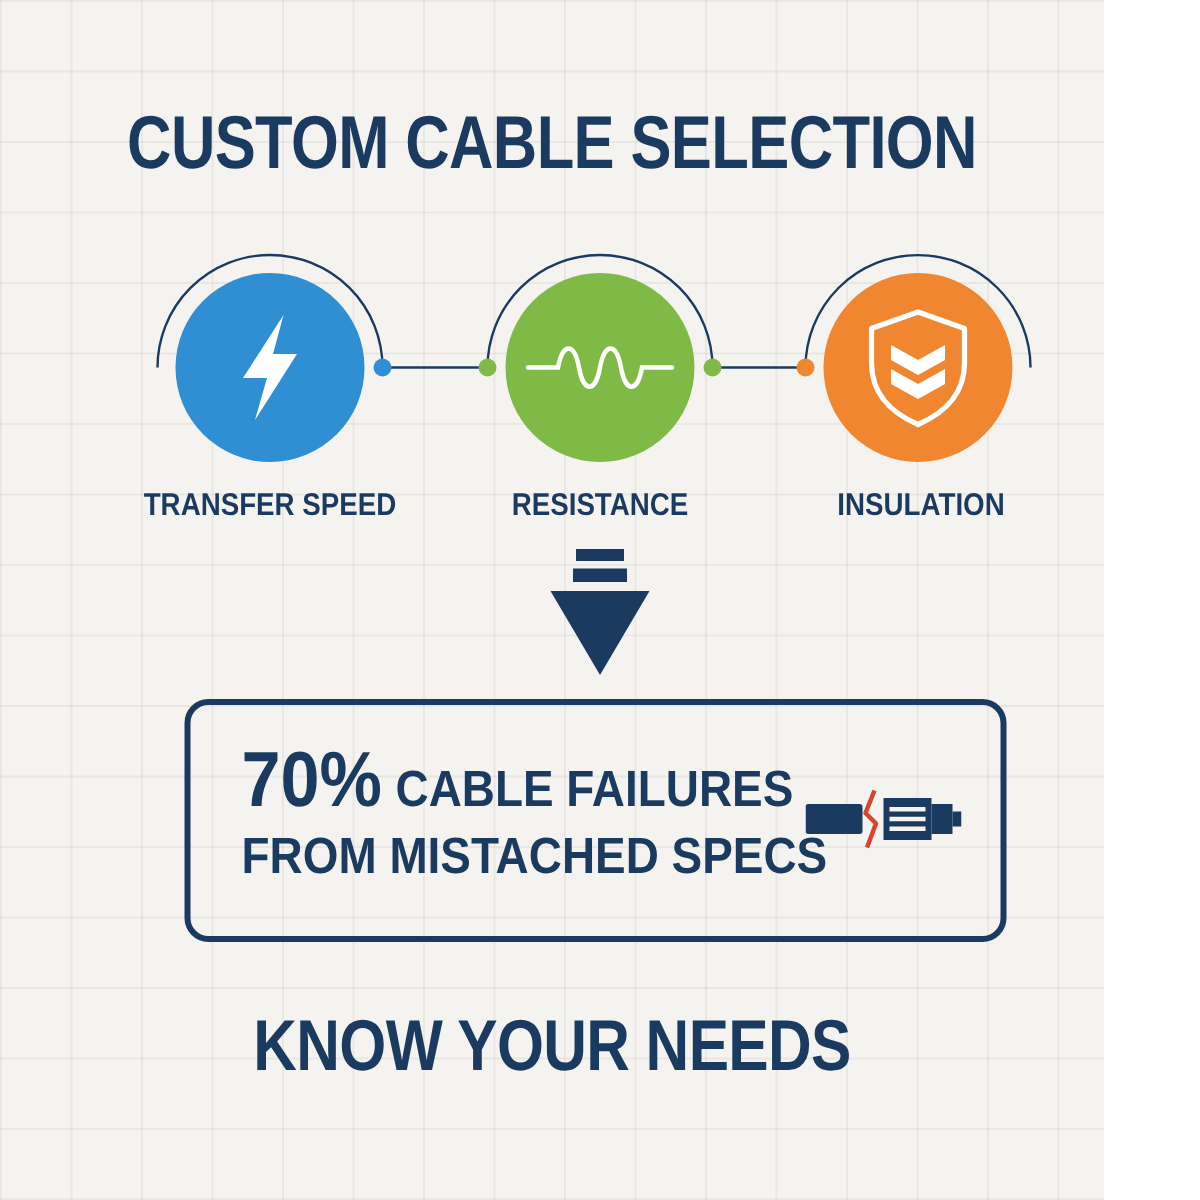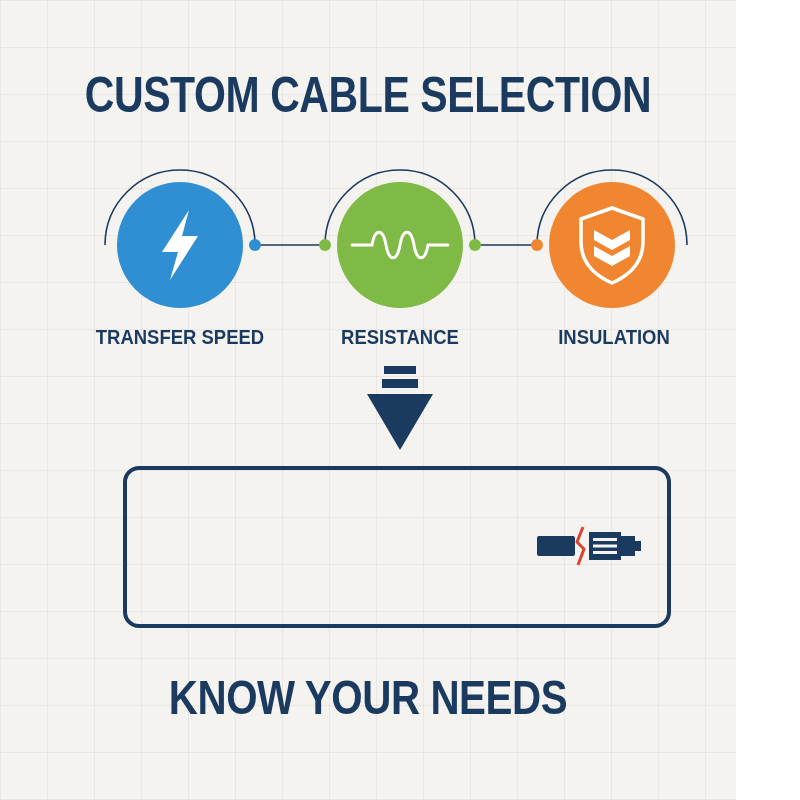--- a/index.html
+++ b/index.html
@@ -106,20 +106,27 @@
   <div class="step-label l2">RESISTANCE</div>
   <div class="step-label l3">INSULATION</div>
 
   <svg class="arrow-svg" width="80" height="90" viewBox="0 0 80 90">
     <rect x="24" y="0" width="32" height="8" fill="#1a3a5f"></rect>
     <rect x="22" y="13" width="36" height="9" fill="#1a3a5f"></rect>
     <polygon points="7,28 73,28 40,84" fill="#1a3a5f"></polygon>
   </svg>
 
   <div class="callout-box">
+    <div class="callout-text">
+      <div class="callout-line1">
+        <span class="stat">70%</span>
+        <span class="headline">CABLE FAILURES</span>
+      </div>
+      <div class="callout-line2">FROM MISTACHED SPECS</div>
+    </div>
     <svg class="cable-icon" width="104" height="48" viewBox="0 0 104 48">
       <rect x="0" y="14" width="38" height="20" rx="2" fill="#1a3a5f"></rect>
       <path d="M46 5 L40 20 L47 27 L41 43" fill="none" stroke="#d9442f" stroke-width="3" stroke-linejoin="round"></path>
       <rect x="52" y="10" width="32" height="28" fill="#1a3a5f"></rect>
       <rect x="56" y="16" width="24" height="3" fill="#f5f3f0"></rect>
       <rect x="56" y="22.5" width="24" height="3" fill="#f5f3f0"></rect>
       <rect x="56" y="29" width="24" height="3" fill="#f5f3f0"></rect>
       <rect x="84" y="14" width="14" height="20" fill="#1a3a5f"></rect>
       <rect x="98" y="19" width="6" height="10" fill="#1a3a5f"></rect>
     </svg>

